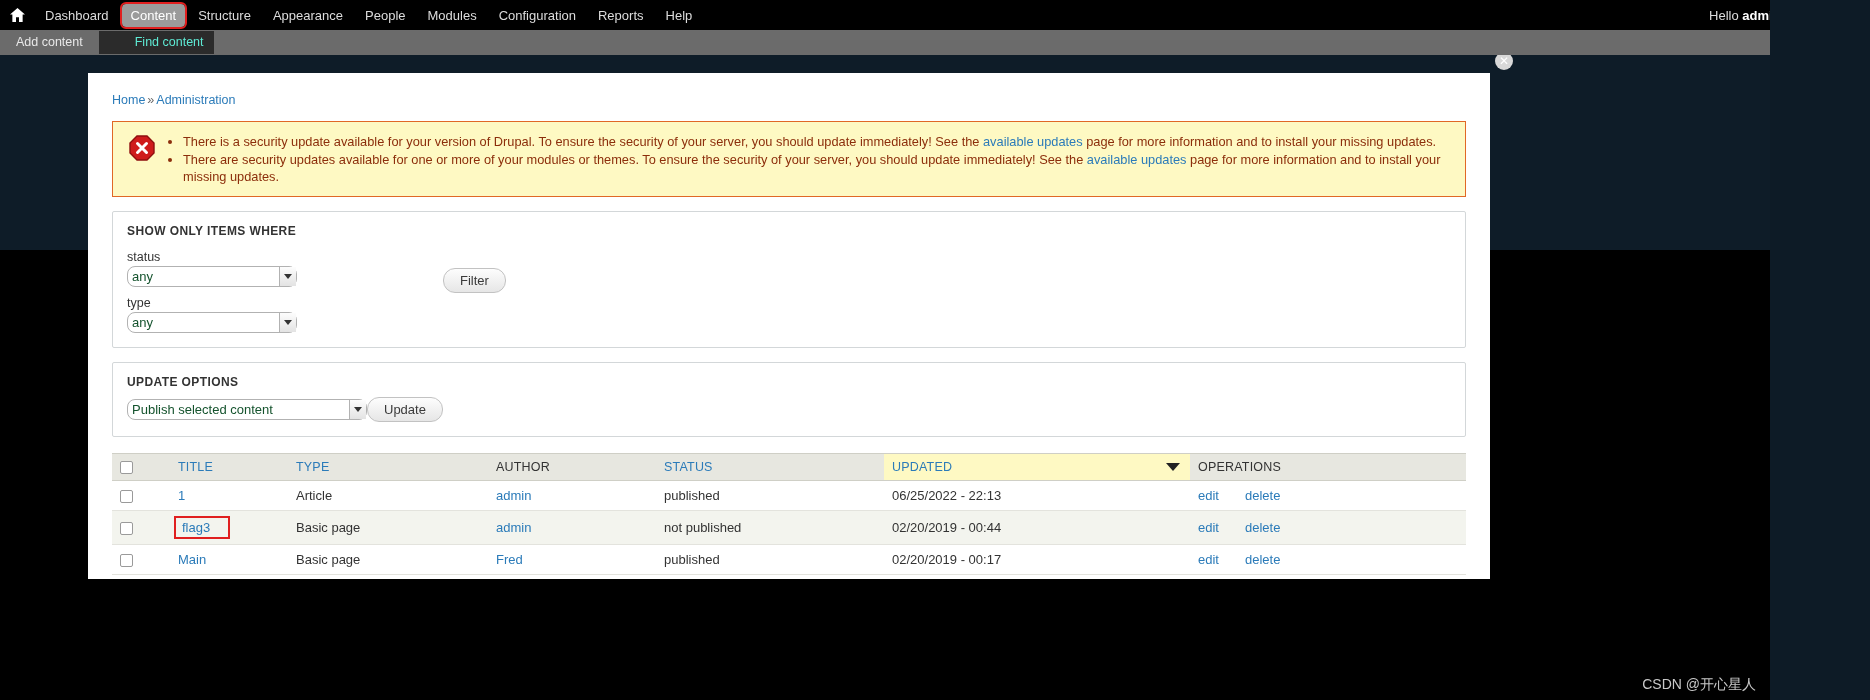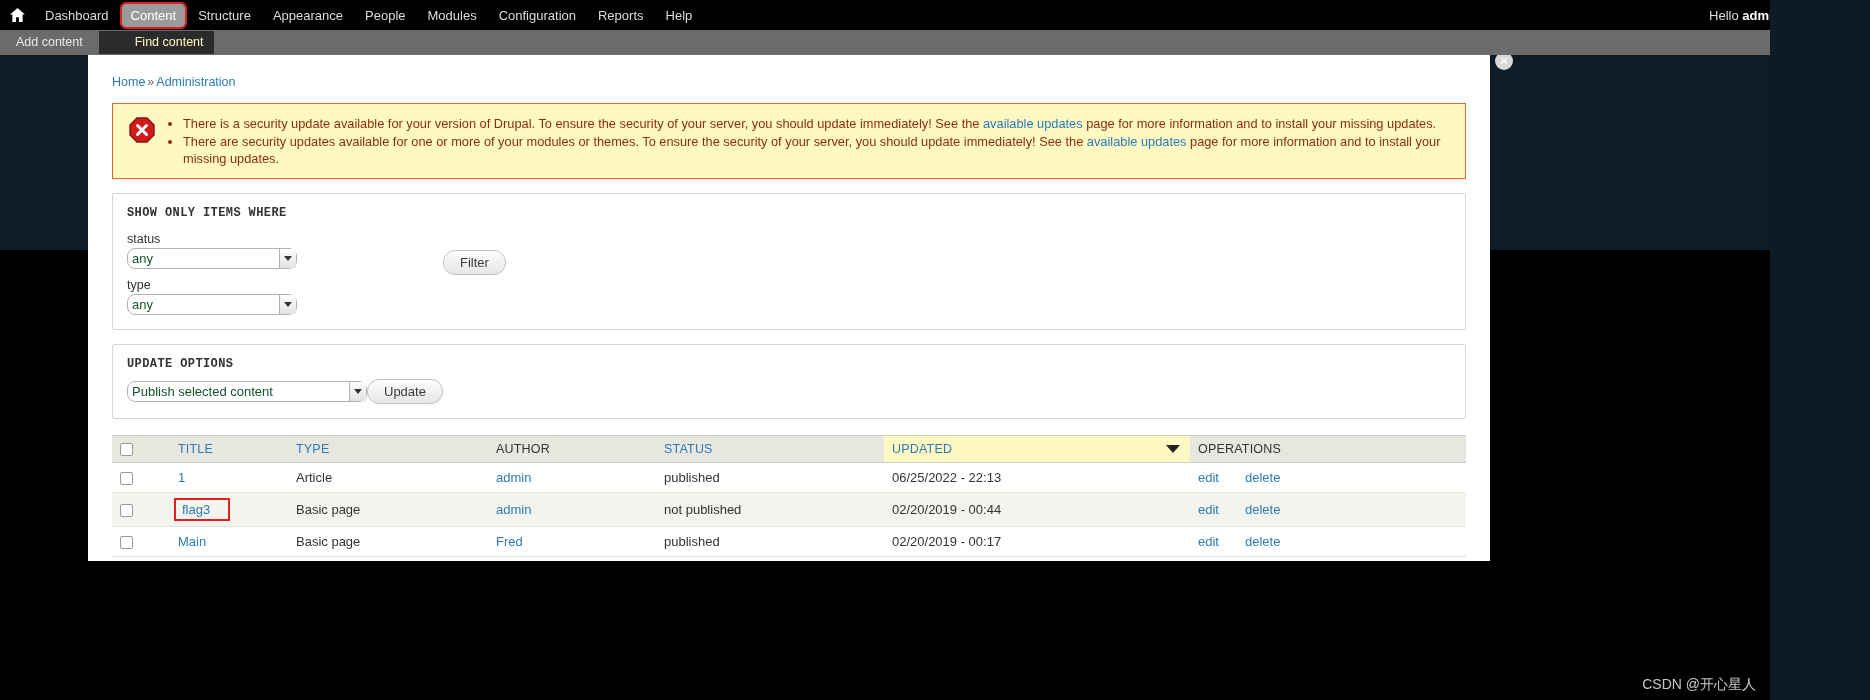--- a/index.html
+++ b/index.html
@@ -78,35 +78,35 @@
   }
   .sc-item {
     color: #e8e8e8;
     padding: 4px 10px;
     margin-left: 6px;
     white-space: nowrap;
     line-height: 15px;
   }
   .sc-item.active {
     background: #2b2b2b;
-    color: #fef9c3;
+    color: #5eead4;
     padding-left: 36px;
   }
   .sc-edit {
     margin-left: auto;
     color: #dadada;
     padding-right: 0px;
     white-space: nowrap;
     margin-right: -14px;
   }
 
   
   .content-panel {
     position: absolute;
-    left: 88px; top: 55px;
+    left: 88px; top: 73px;
     width: 1402px; height: 506px;
     background: #fff;
     z-index: 10;
   }
   .content-inner {
     padding: 14px 24px 0 24px;
   }
 
   
   .close-badge {
@@ -178,21 +178,20 @@
     padding: 10px 14px 14px 14px;
     border-radius: 2px;
   }
   .box-legend {
     font-size: 12px;
     font-weight: bold;
     letter-spacing: 0.4px;
     color: #333;
     text-transform: uppercase;
     padding: 2px 0 8px 0;
-    font-family: Liberation Mono, monospace;
   }
   .field-label {
     font-size: 12.5px;
     color: #333;
     margin: 4px 0 2px 0;
     display: block;
   }
   select.d-select {
     appearance: none; -webkit-appearance: none;
     font-family: "Liberation Sans", sans-serif;

